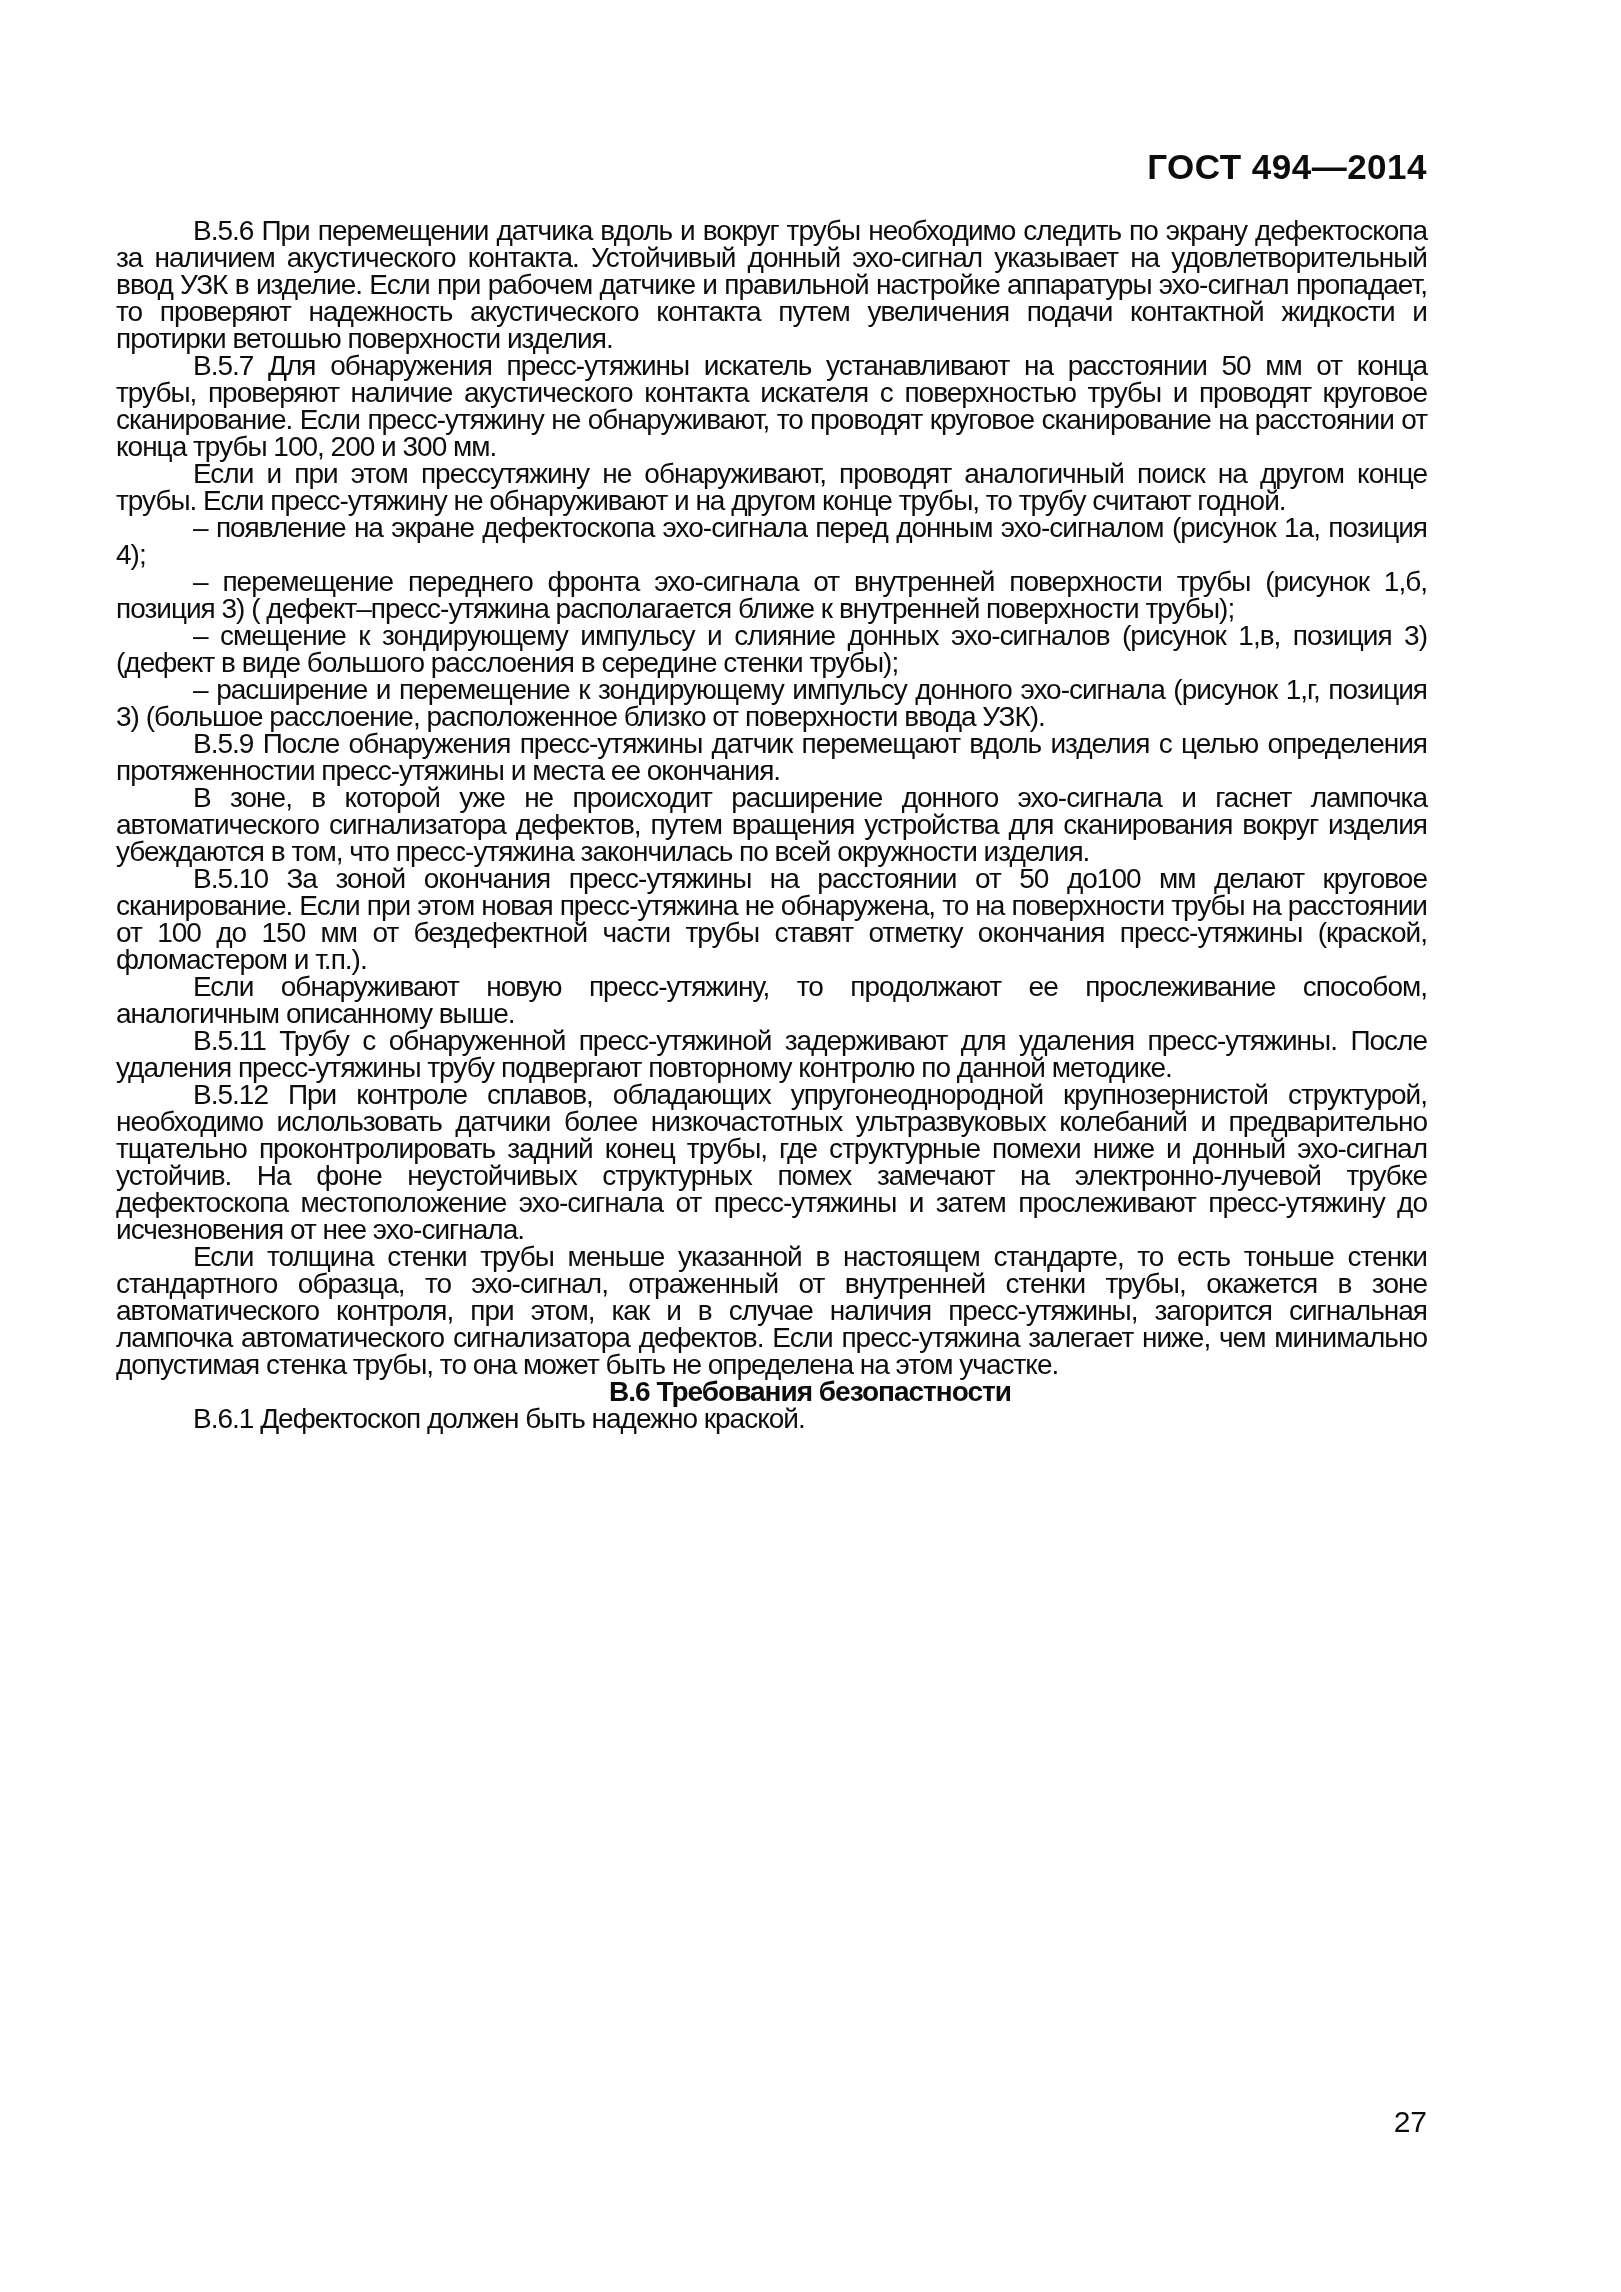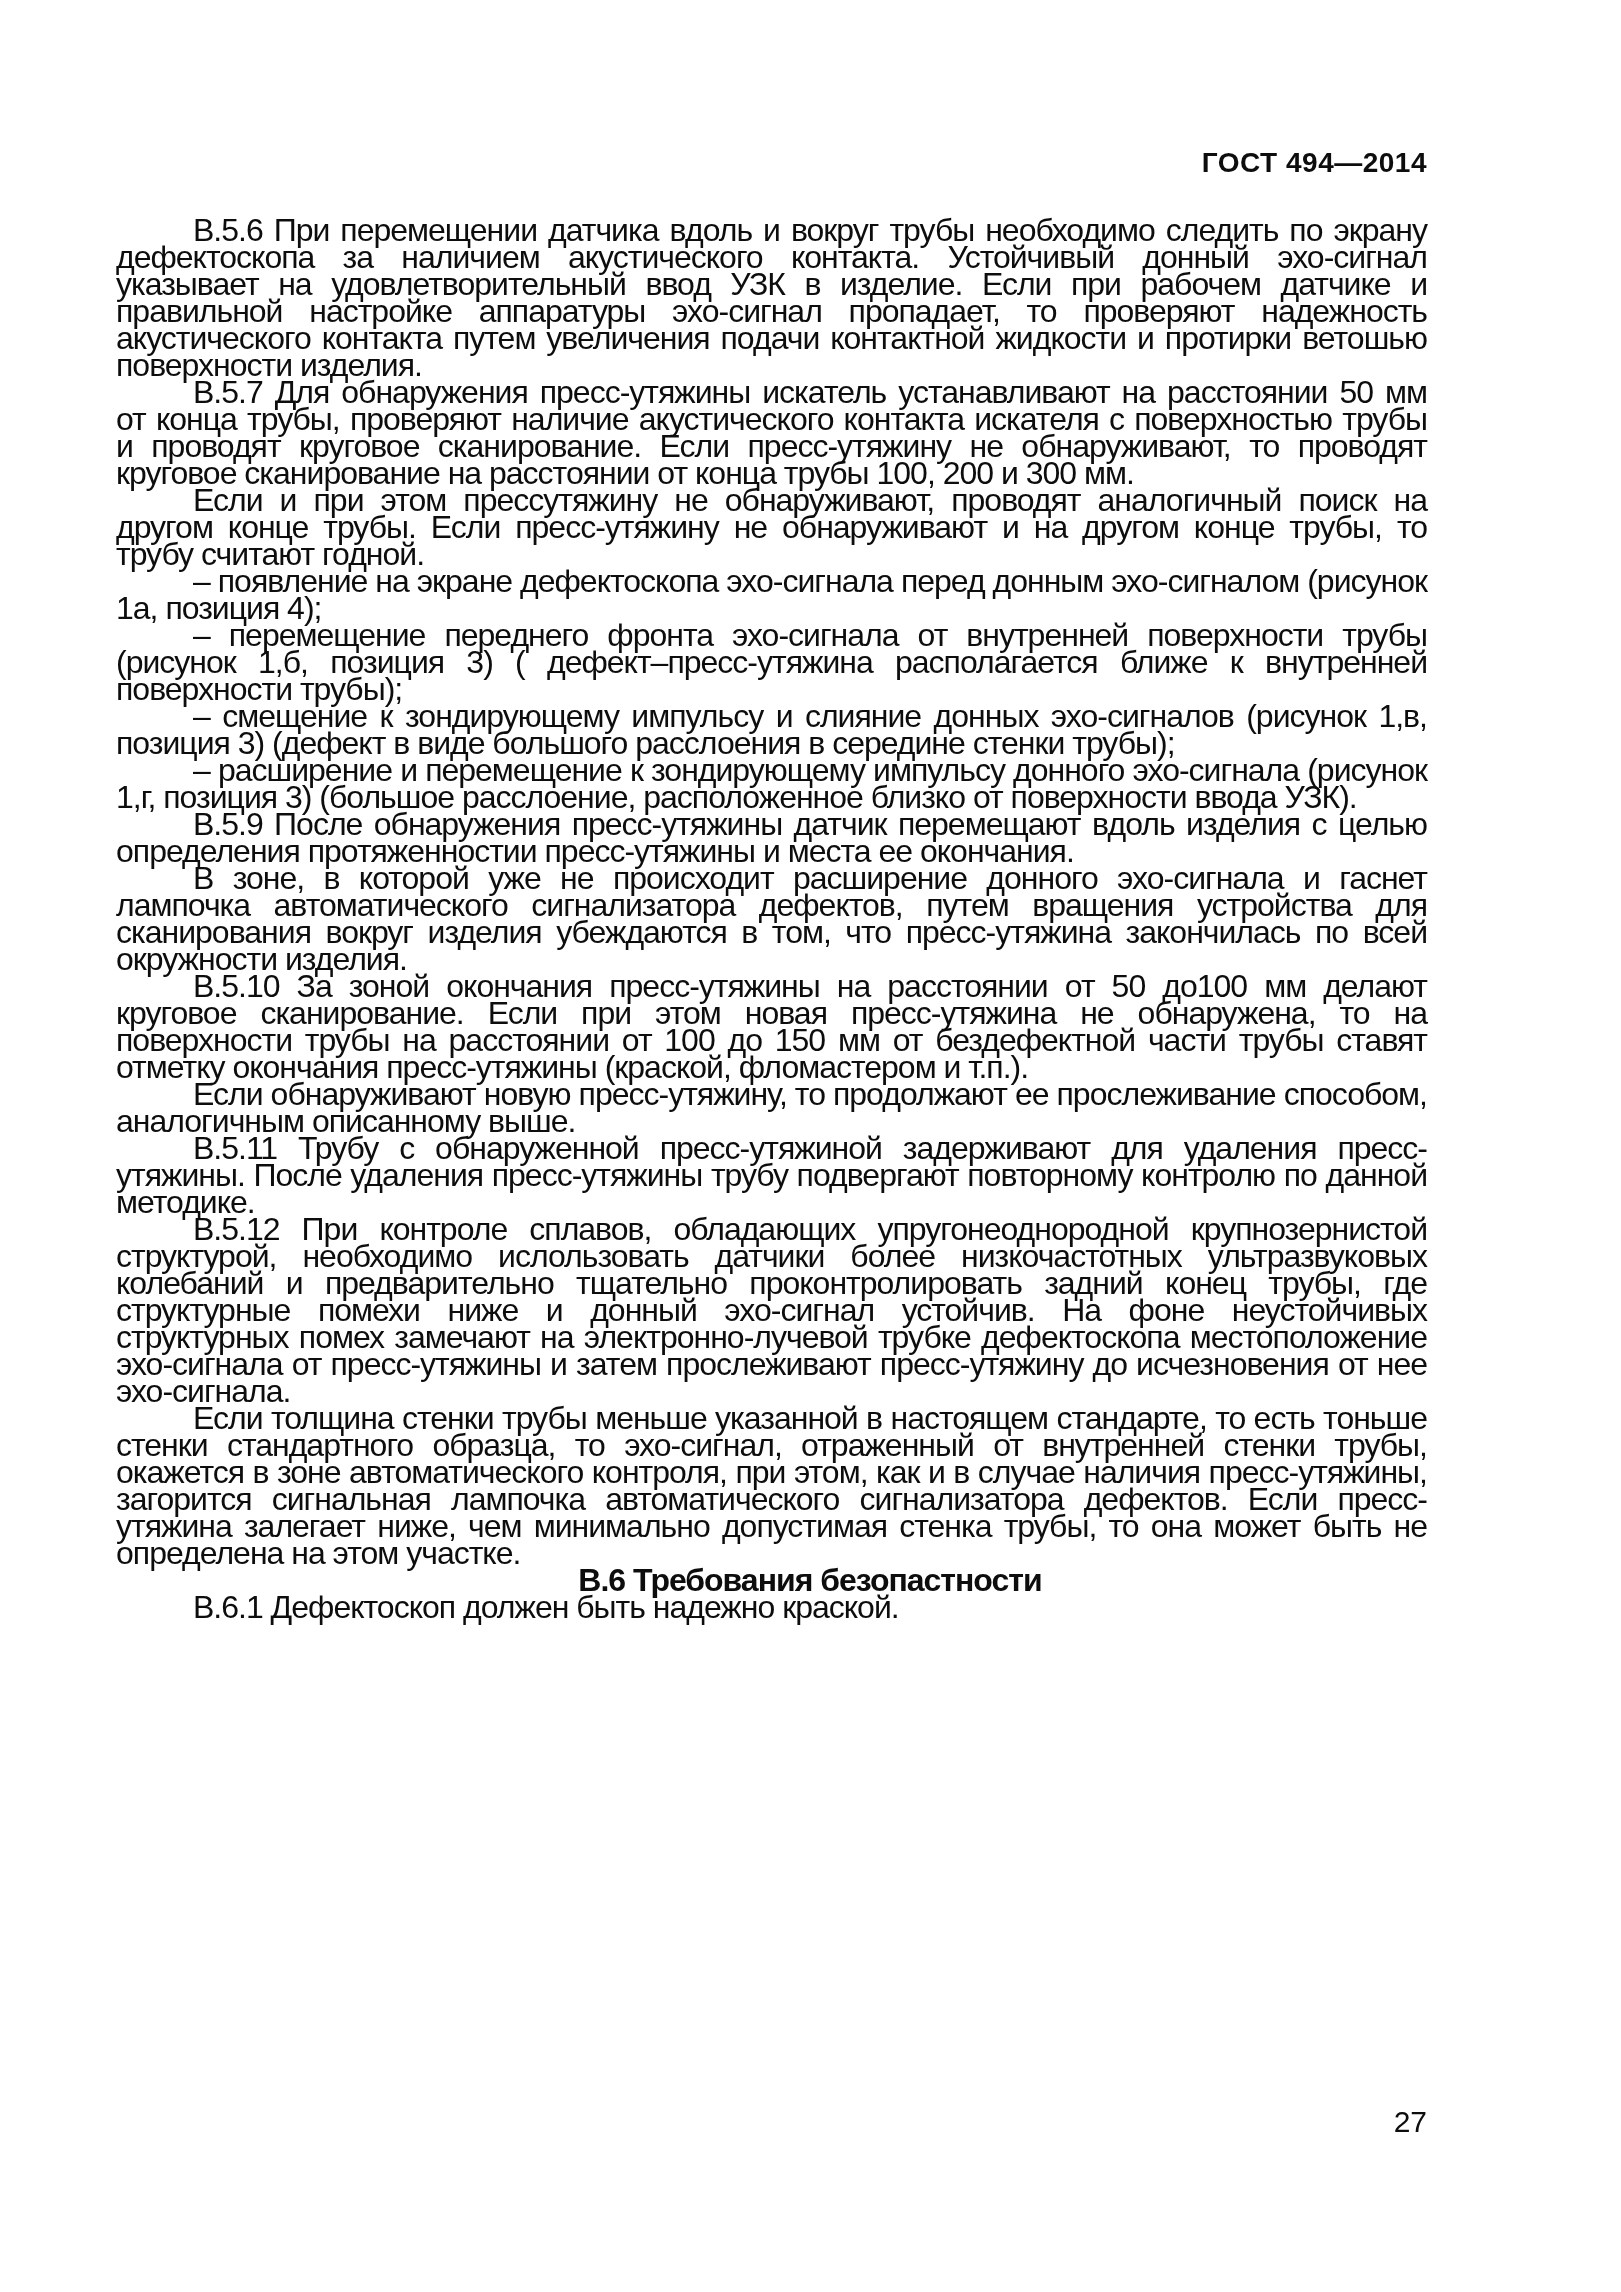--- a/index.html
+++ b/index.html
@@ -16,30 +16,30 @@
     font-family: "Liberation Sans", "DejaVu Sans", sans-serif;
     overflow: hidden;
   }
   .doc-header {
     position: absolute;
     top: 147px;
     left: 116px;
     width: 1311px;
     text-align: right;
     font-weight: bold;
-    font-size: 28px;
+    font-size: 35px;
     letter-spacing: 0.5px;
     white-space: nowrap;
   }
   .content {
     position: absolute;
     top: 217px;
     left: 116px;
     width: 1311px;
-    font-size: 32px;
+    font-size: 28px;
     line-height: 27px;
     letter-spacing: -1px;
     text-align: justify;
     text-justify: inter-word;
   }
   .content p {
     margin: 0;
     padding: 0;
     text-indent: 77px;
   }

